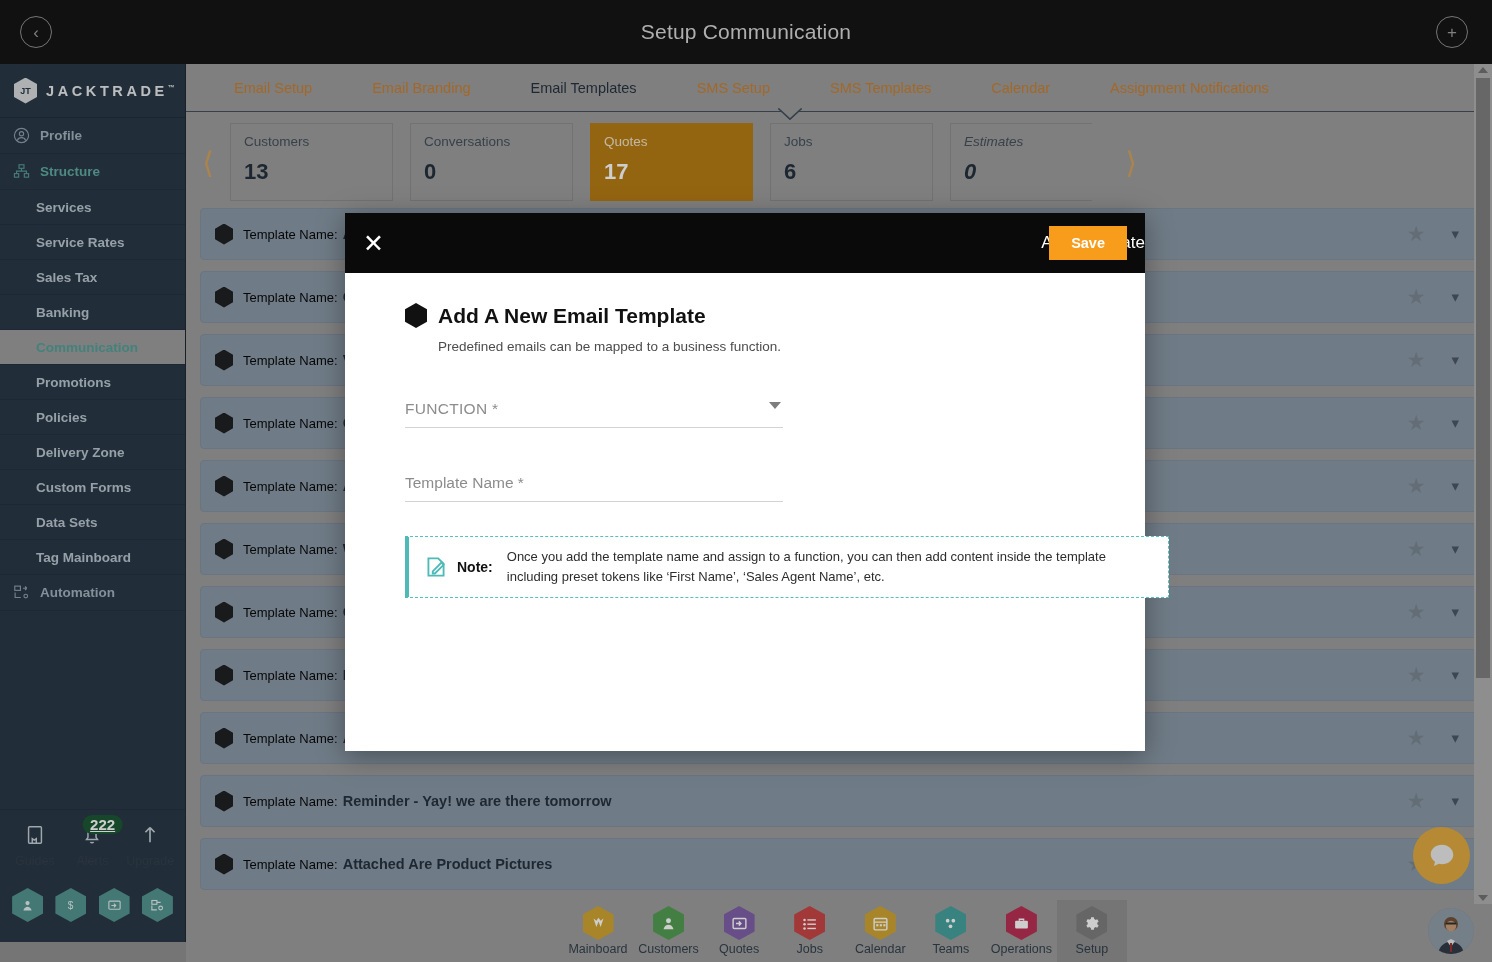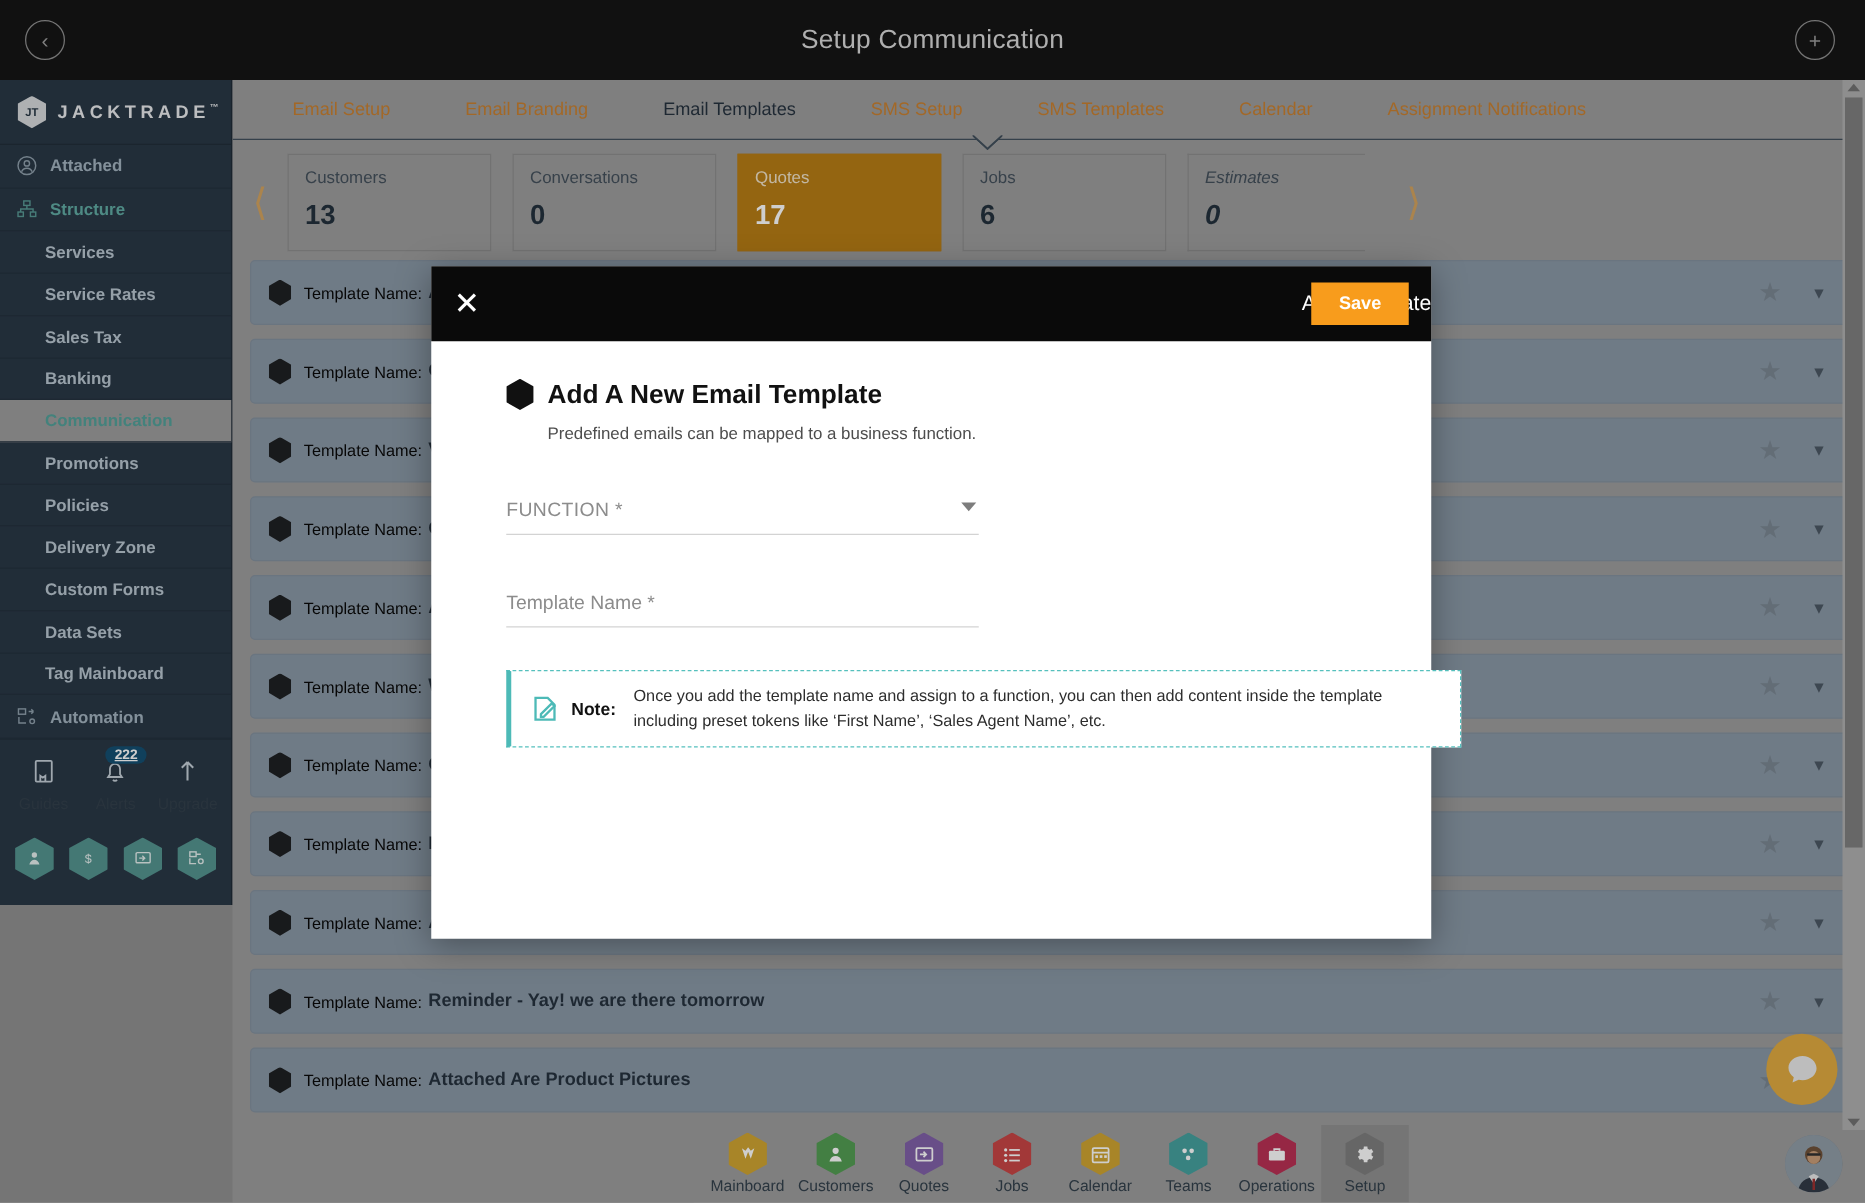--- a/index.html
+++ b/index.html
@@ -22,21 +22,21 @@
     position: absolute; top: 16px; width: 32px; height: 32px;
     border: 1.5px solid #8d8d8d; border-radius: 50%;
     display: flex; align-items: center; justify-content: center;
     color: #9a9a9a; font-size: 17px; line-height: 1; cursor: pointer;
   }
   .circ-back { left: 20px; }
   .circ-add  { right: 24px; }
 
   
   .sidebar {
-    position: absolute; top: 64px; left: 0; width: 186px; height: 660px;
+    position: absolute; top: 64px; left: 0; width: 186px; height: 878px;
     background: #22313f; border-right: 1px solid #16212c;
     display: flex; flex-direction: column;
   }
   .brand {
     height: 54px; display: flex; align-items: center; gap: 9px;
     padding-left: 14px; border-bottom: 1px solid #1a2732;
   }
   .brand-hex {
     width: 23px; height: 26px; background: #d6d9dc;
     clip-path: polygon(50% 0,100% 25%,100% 75%,50% 100%,0 75%,0 25%);
@@ -62,21 +62,21 @@
   .side-tools {
     display: flex; justify-content: space-around; align-items: flex-start;
     padding: 14px 6px 10px; border-top: 1px solid #1d2b38;
   }
   .tool { position: relative; display: flex; flex-direction: column;
           align-items: center; gap: 5px; color: #c3ced7; font-size: 12.5px;
           cursor: pointer; width: 56px; }
   .tool svg { width: 22px; height: 22px; }
   .badge {
     position: absolute; top: -9px; left: 50%; transform: translateX(-24%);
-    background: #0c4a6e; color: #fff; font-size: 11px; font-weight: bold;
+    background: #14532d; color: #fff; font-size: 15px; font-weight: bold;
     border-radius: 10px; padding: 1px 7px; text-decoration: underline;
   }
   .side-hexes { display: flex; justify-content: space-around; padding: 10px 6px 20px; }
   .shex {
     width: 31px; height: 34px; background: #4f918c;
     clip-path: polygon(50% 0,100% 25%,100% 75%,50% 100%,0 75%,0 25%);
     display: flex; align-items: center; justify-content: center; cursor: pointer;
   }
   .shex svg { width: 15px; height: 15px; fill: #e4efee; }
 
@@ -244,21 +244,21 @@
     </div>
 
     <div class="nav-item">
       <span class="nav-icon">
         <svg viewBox="0 0 24 24" fill="none" stroke="#9fb0bd" stroke-width="1.6">
             <circle cx="12" cy="12" r="10"></circle>
             <circle cx="12" cy="9.5" r="3"></circle>
             <path d="M6 19c1.2-3 4-4 6-4s4.8 1 6 4"></path>
           </svg>
       </span>
-      <span>Attached</span>
+      <span>Profile</span>
     </div>
 
     <div class="nav-item group">
       <span class="nav-icon">
         <svg viewBox="0 0 24 24" fill="none" stroke="#5ba8a0" stroke-width="1.6">
             <rect x="8.5" y="2.5" width="7" height="5"></rect>
             <rect x="2" y="15" width="6" height="5"></rect>
             <rect x="16" y="15" width="6" height="5"></rect>
             <path d="M12 7.5v4M5 15v-3.5h14V15"></path>
           </svg>

